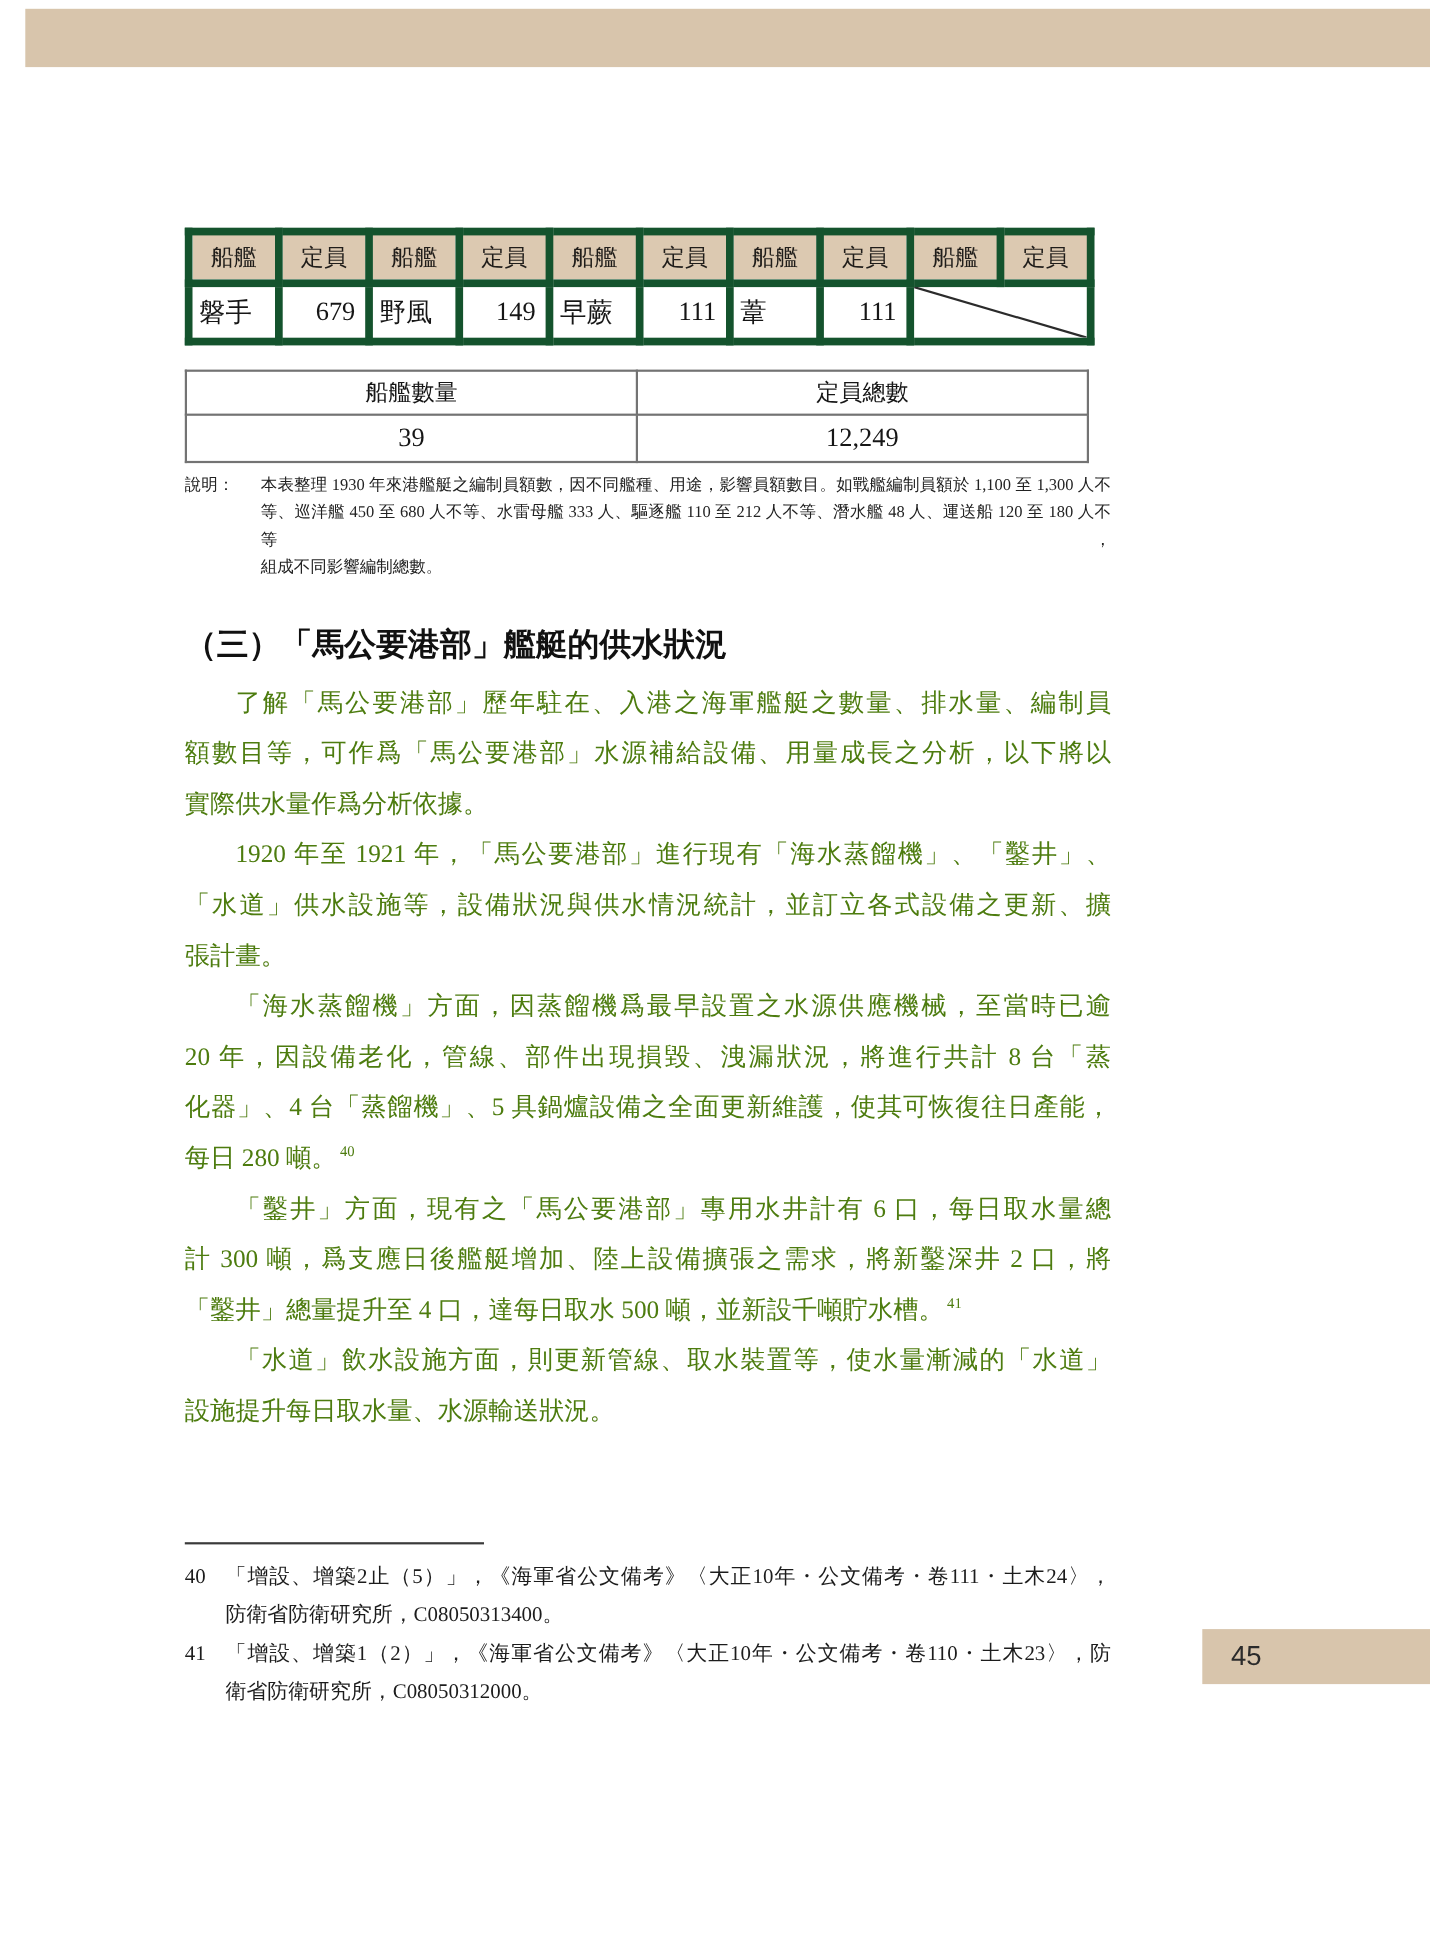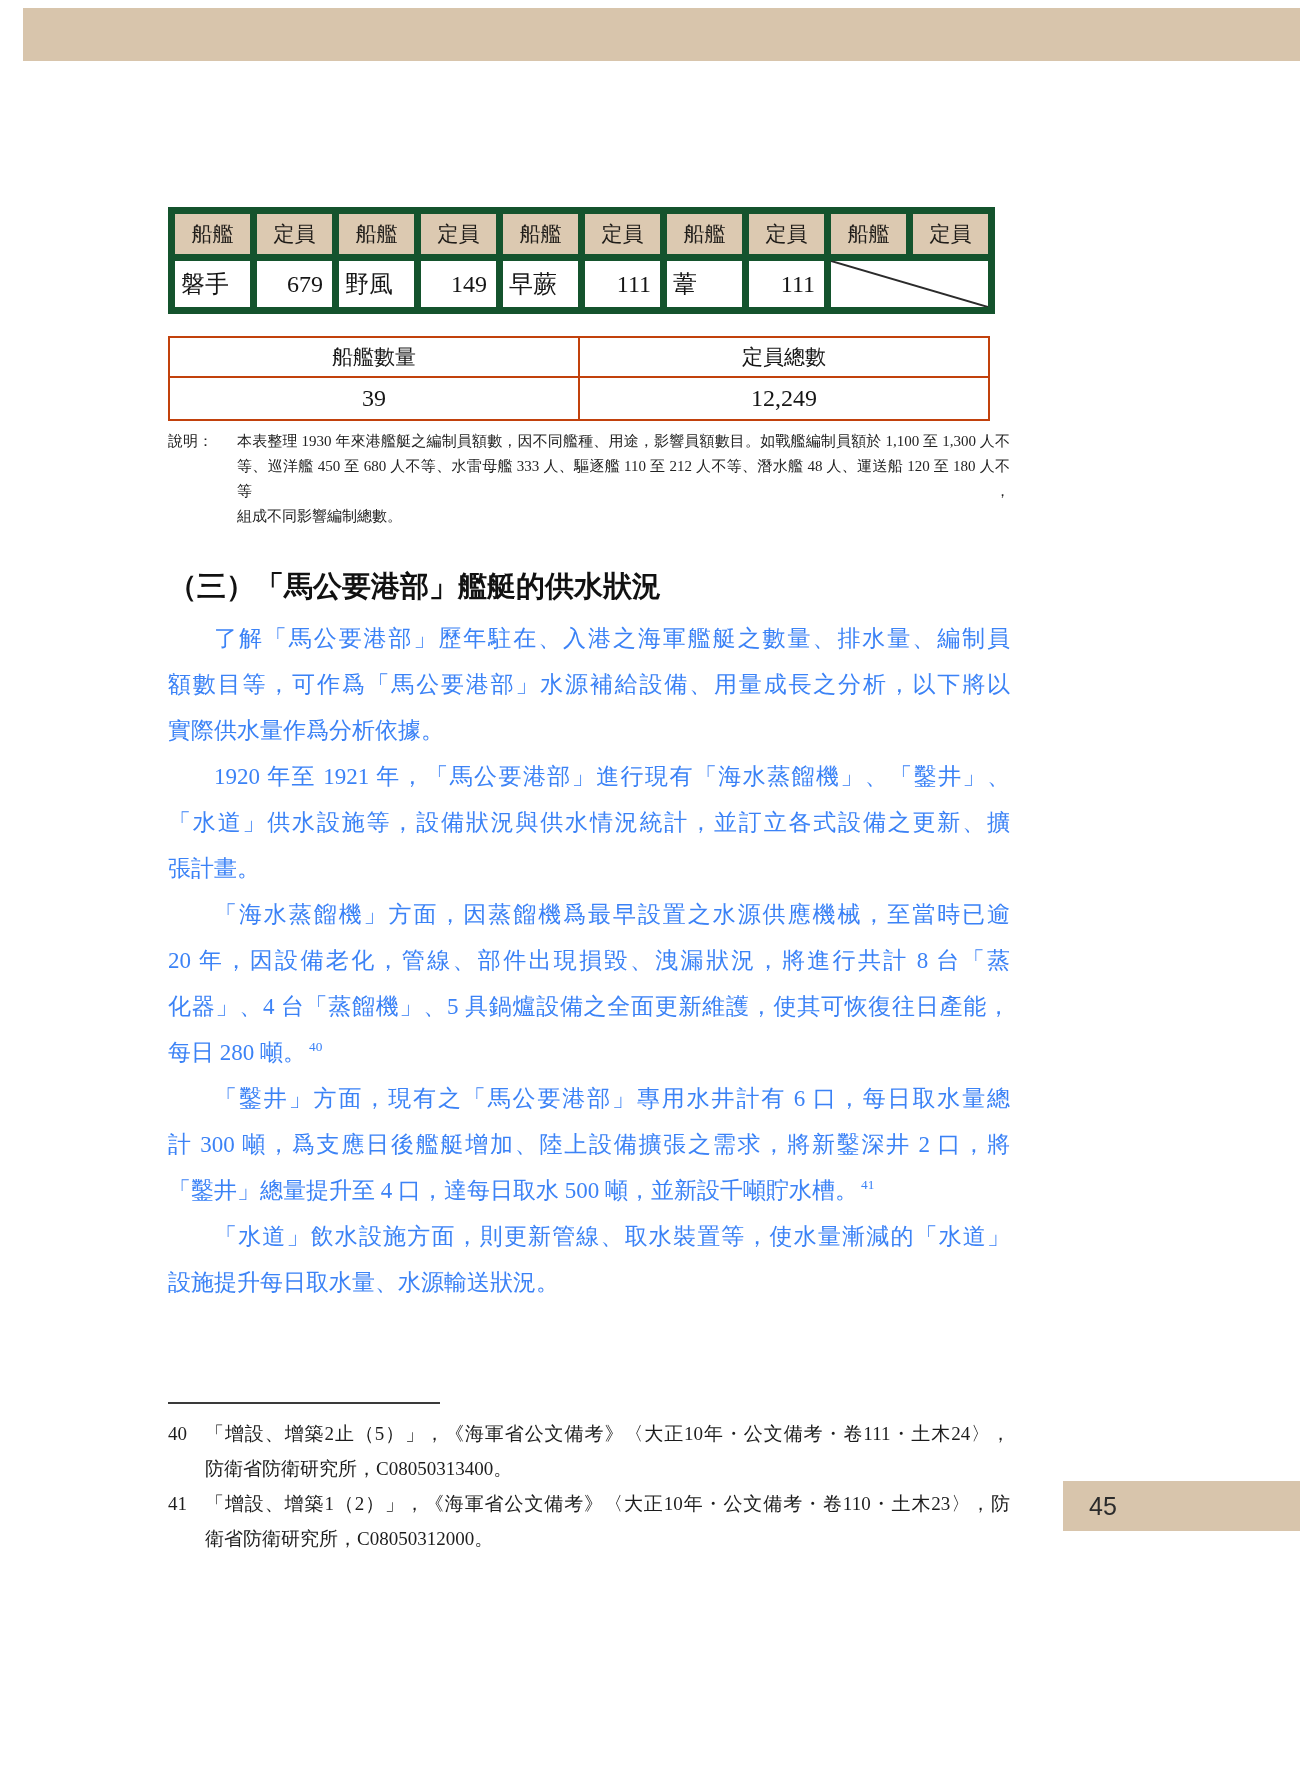--- a/index.html
+++ b/index.html
@@ -26,54 +26,54 @@
     height:38px;background:var(--tan2,#dcc9b1);
     text-align:center;font-size:21px;color:#201d1a;
     font-family:"Liberation Sans","DejaVu Sans",sans-serif;
   }
   .t1 .ship{height:44px;font-size:24px;text-align:left;padding-left:6px;}
   .t1 .crew{height:44px;font-size:24px;text-align:right;padding-right:9px;margin-top:24px;}
   .t1 .diag{position:relative;padding:0;}
   .t1 .diag svg{position:absolute;inset:0;width:100%;height:100%;display:block;}
   
   .t2{margin-top:22px;width:820px;}
-  .t2 td{border:2px solid #c2410c;text-align:center;}
+  .t2 td{border:2px solid #737373;text-align:center;}
   .t2 .sh{height:36px;font-size:21px;font-family:"Liberation Sans","DejaVu Sans",sans-serif;}
   .t2 .sv{height:39px;font-size:24px;}
   
   .notes{margin-top:8px;font-size:15px;line-height:25px;color:#222;}
   .note-row{display:flex;align-items:flex-start;}
   .nlabel{flex:0 0 auto;white-space:nowrap;}
   .nlabel.w-src{width:85px;}
   .nlabel.w-exp{width:69px;}
   .ntext{flex:1 1 auto;min-width:0;}
   .nline{text-align:justify;text-align-last:justify;}
   .nline.last{text-align-last:left;}
   
   .section-heading{
     margin:37px 0 0 0;font-size:29px;line-height:40px;font-weight:bold;
     font-family:"Liberation Sans","DejaVu Sans",sans-serif;color:#111;
   }
   
-  .paragraphs{margin-top:10px;font-size:23px;line-height:46px;color:#3b82f6;}
+  .paragraphs{margin-top:10px;font-size:23px;line-height:46px;color:#4d7c0f;}
   .para .line{text-align:justify;text-align-last:justify;}
   .para .line.first{text-indent:2em;}
   .para .line.last{text-align-last:left;}
   .para sup{font-size:0.58em;vertical-align:super;line-height:0;margin-left:3px;}
   
   .fn-rule{margin-top:96px;width:272px;border-top:2px solid #3a3a3a;height:0;}
   .footnotes{margin-top:12px;font-size:19px;line-height:35px;color:#1c1c1c;}
   .fn-row{display:flex;align-items:flex-start;}
   .fn-num{flex:0 0 37px;}
   .fn-lines{flex:1 1 auto;min-width:0;}
   .fn-line{text-align:justify;text-align-last:justify;}
   .fn-line.last{text-align-last:left;}
   
   .page-band{
-    position:absolute;top:1481px;left:1063px;right:0;height:50px;
+    position:absolute;top:1481px;left:1093px;right:0;height:50px;
     background:var(--tan,#d8c5ac);
     display:flex;align-items:center;padding-left:26px;box-sizing:border-box;
     font-size:25px;color:#2b2b2b;
     font-family:"Liberation Sans","DejaVu Sans",sans-serif;
   }
 </style>
 </head>
 <body>
 
 <div class="page">

